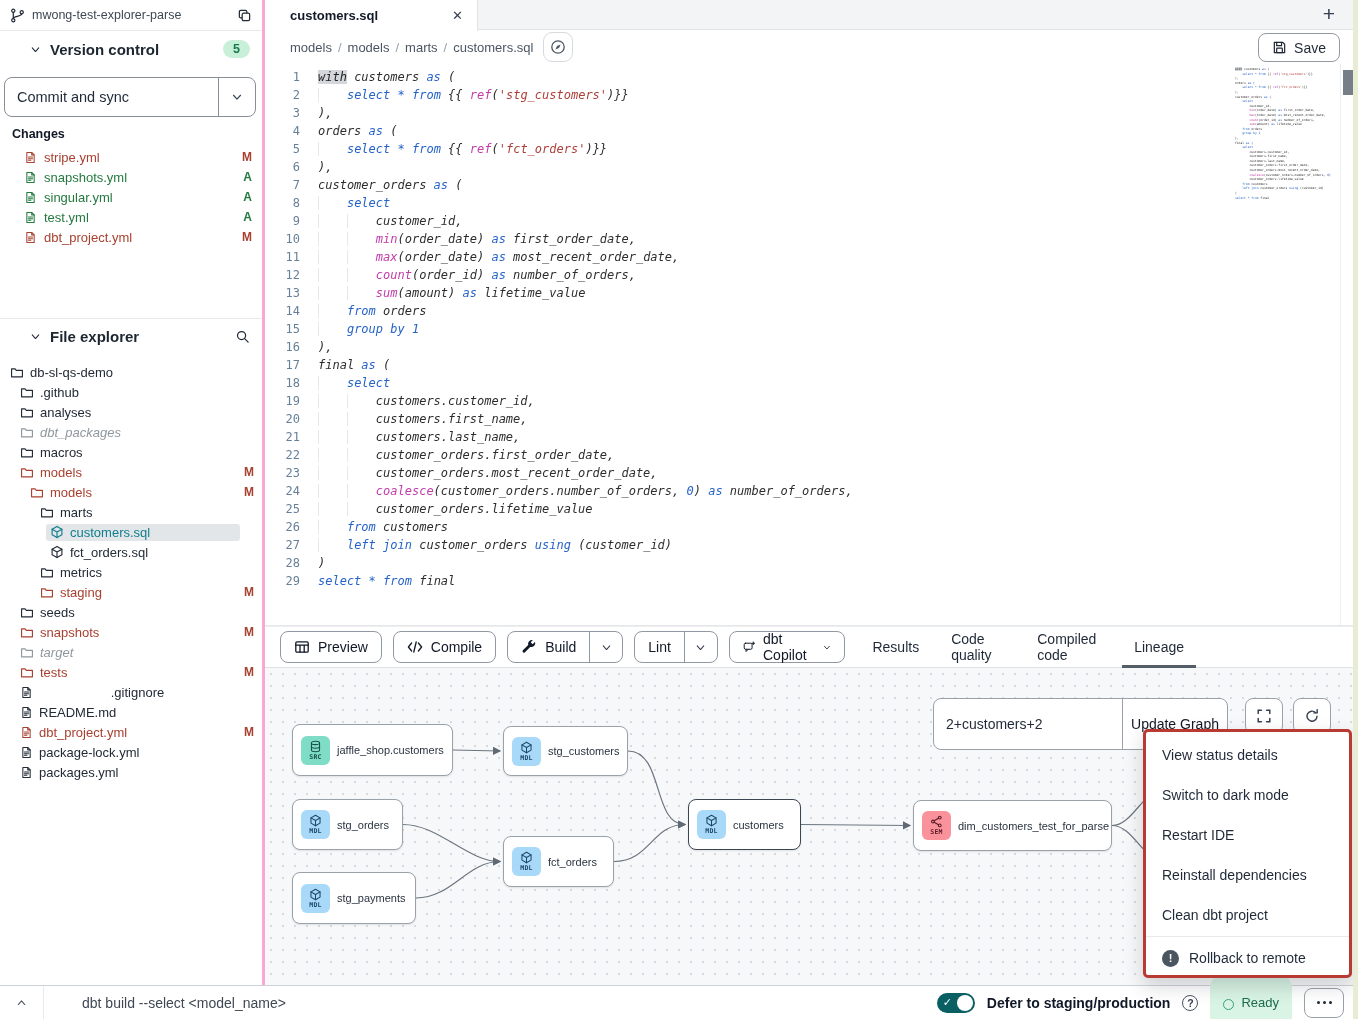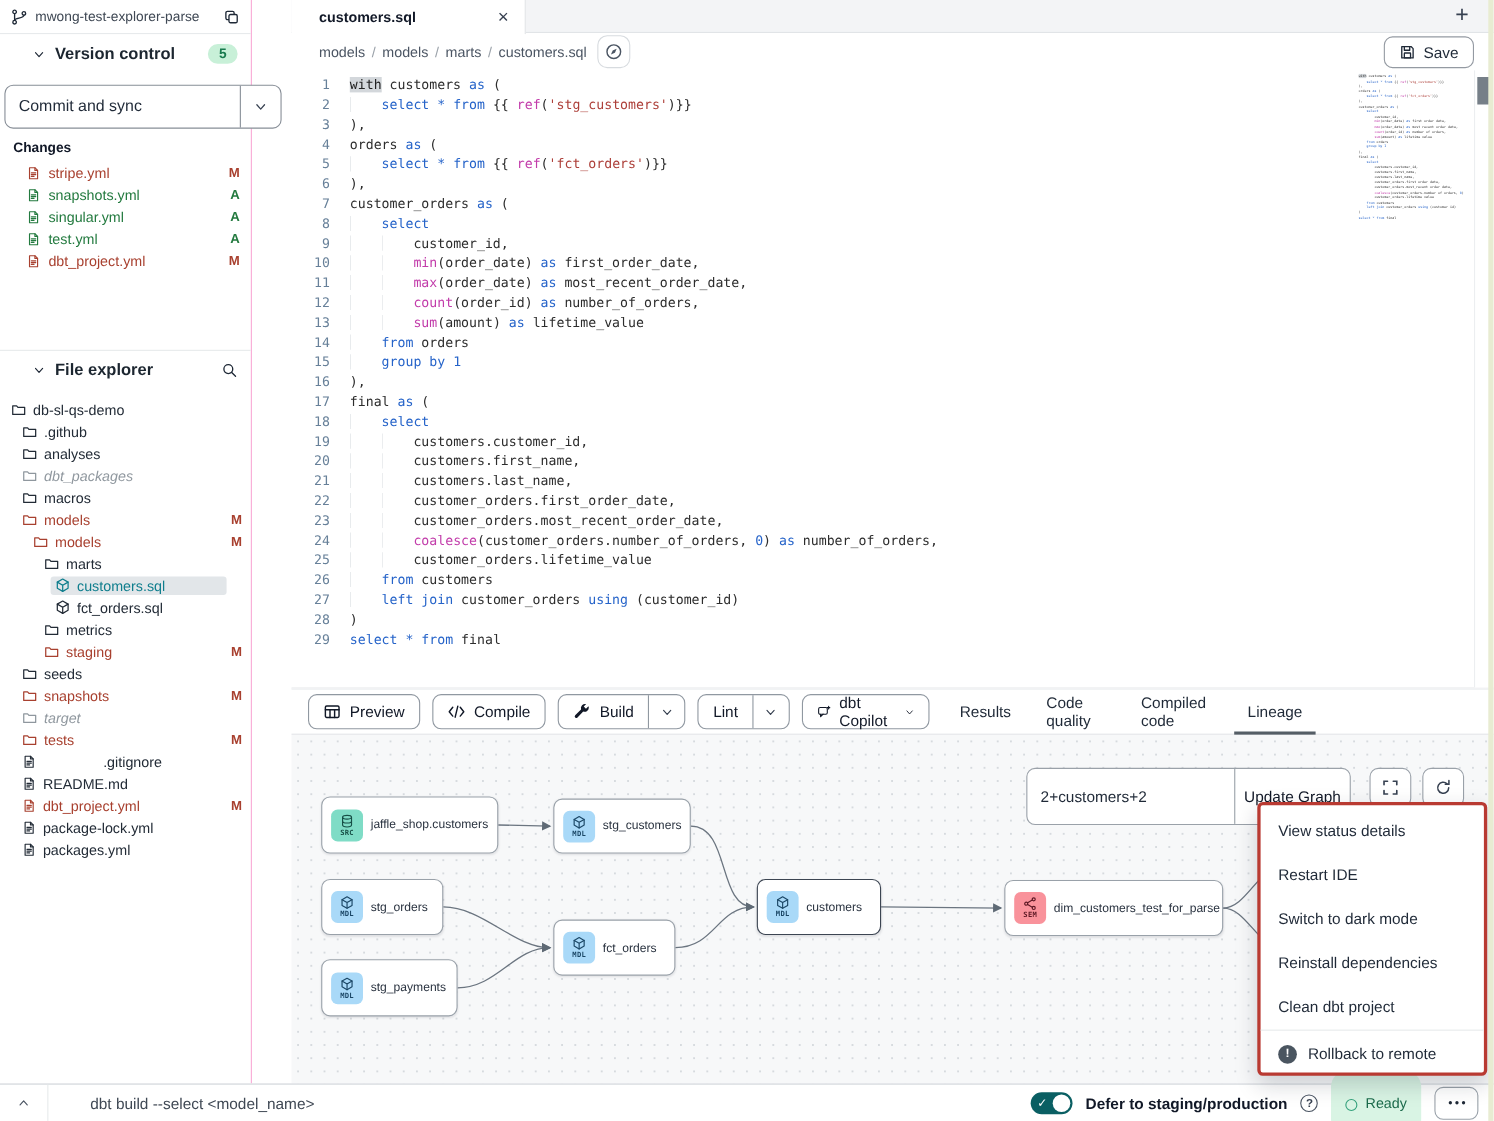--- a/index.html
+++ b/index.html
@@ -1,19 +1,19 @@
 <!DOCTYPE html>
 <html><head>
 <meta charset="utf-8">
 <style>
   html,body{margin:0;padding:0;background:#fff;}
   #app{position:relative;width:1358px;height:1019px;font-family:"Liberation Sans",sans-serif;color:#1f2937;overflow:hidden;background:#fff;}
   .ic{display:block;}
   
-  .sb{position:absolute;left:0;top:0;width:229px;height:985px;border-right:1px solid #f9a8d4;background:#fff;box-sizing:border-box;}
+  .sb{position:absolute;left:0;top:0;width:265px;height:985px;border-right:3px solid #f9a8d4;background:#fff;box-sizing:border-box;}
   .sb-header{height:30px;display:flex;align-items:center;gap:7px;padding:0 10px;border-bottom:1px solid #e7eaec;}
   .sb-branch{font-size:12.5px;color:#3f4854;flex:1;white-space:nowrap;}
   .sec-head{position:absolute;left:17px;right:0;display:flex;align-items:center;gap:8px;padding:0 12px;height:24px;}
   #vc-head{top:37px;} #fe-head{top:324px;}
   .sec-title{font-weight:700;font-size:15px;color:#1c2630;flex:1;}
   .badge-pill{background:#c8f0d8;color:#187a4e;font-size:12.5px;font-weight:700;border-radius:11px;padding:2px 10px;}
   .commit-btn{position:absolute;top:77px;left:4px;width:252px;height:40px;border:1px solid #878e97;border-radius:8px;background:#fff;display:flex;align-items:stretch;box-sizing:border-box;}
   .commit-main{flex:1;display:flex;align-items:center;padding-left:12px;font-size:14.5px;color:#1f2937;}
   .commit-caret{width:36px;border-left:1px solid #878e97;display:flex;align-items:center;justify-content:center;color:#374151;}
   .changes-label{position:absolute;top:127px;left:12px;font-size:12.5px;font-weight:700;color:#111827;}
@@ -39,21 +39,21 @@
   .tab-plus{position:absolute;right:16px;top:1px;width:26px;height:26px;display:flex;align-items:center;justify-content:center;font-size:21px;color:#374151;}
   .crumb-row{position:absolute;top:30px;left:0;right:0;height:34px;background:#fff;display:flex;align-items:center;padding-left:25px;gap:10px;box-sizing:border-box;}
   #breadcrumb{font-size:13px;color:#4b5563;display:flex;gap:6px;}
   .crumb-sep{color:#9aa1a9;}
   .compass-btn{width:30px;height:30px;border:1px solid #d7dbdf;border-radius:9px;display:flex;align-items:center;justify-content:center;color:#4b5563;background:#fff;box-sizing:border-box;}
   .save-btn{position:absolute;right:18px;top:3px;height:29px;padding:0 13px;border:1px solid #949aa2;border-radius:8px;background:#fff;display:flex;align-items:center;gap:7px;font-size:14px;color:#1f2937;box-sizing:border-box;}
   .editor{position:absolute;top:64px;left:0;right:0;height:562px;background:#fff;border-bottom:1px solid #e5e8ea;box-sizing:border-box;}
   #code-lines{position:absolute;top:4px;left:0;right:120px;font-family:"DejaVu Sans Mono",monospace;font-size:12px;}
   .cl{display:flex;height:18px;line-height:18px;white-space:pre;}
   .ln{flex:0 0 35px;text-align:right;color:#678099;}
-  .ct{padding-left:18px;}
+  .ct{padding-left:18px;font-style:italic;}
   .tk-k{color:#2563c9}.tk-f{color:#c23caa}.tk-s{color:#ad3f39}.tk-n{color:#2563c9}.tk-t{color:#2d2d2d}
   .tk-hl{background:#d3d7db;color:#222;}
   .ind{box-shadow:inset 1px 0 0 #e6e9ec;}
   #minimap{position:absolute;left:970px;top:3px;width:97px;height:220px;overflow:hidden;}
   #minimap-pre{font-family:"DejaVu Sans Mono",monospace;font-size:3px;line-height:4.6px;white-space:pre;}
   .editor-scroll{position:absolute;right:0;top:0;bottom:0;width:17px;border-left:1px solid #eceef0;background:#fff;}
   .editor-thumb{position:absolute;left:2px;right:2px;top:6px;height:25px;background:#767f88;}
   .toolbar{position:absolute;top:626px;left:0;right:0;height:42px;background:#fff;border-top:1px solid #eceef0;border-bottom:1px solid #dfe2e5;display:flex;align-items:center;padding-left:15px;gap:11px;box-sizing:border-box;}
   .tb-btn{height:32px;border:1px solid #9098a1;border-radius:8px;background:#fff;display:flex;align-items:stretch;font-size:14px;color:#111827;box-sizing:border-box;}
   .tb-main{display:flex;align-items:center;gap:8px;padding:0 13px;}
@@ -661,22 +661,22 @@
           <svg class="ic" width="16" height="16" viewBox="0 0 16 16" stroke="currentColor" fill="none" stroke-width="1.4" stroke-linecap="round">
             <path d="M13 8.2a5 5 0 1 1-1.5-3.6"></path>
             <polyline points="13.2,1.6 13.2,4.9 9.9,4.9"></polyline>
           </svg>
         </div>
     </div>
   </main>
 
   <div class="ctx-menu" id="ctx-menu">
       <div class="ctx-item">View status details</div>
+      <div class="ctx-item">Switch to dark mode</div>
       <div class="ctx-item">Restart IDE</div>
-      <div class="ctx-item">Switch to dark mode</div>
       <div class="ctx-item">Reinstall dependencies</div>
       <div class="ctx-item">Clean dbt project</div>
       <div class="ctx-div"></div>
       <div class="ctx-danger">
         <span class="alert-ic">!</span>
         <span>Rollback to remote</span>
       </div>
     </div>
 
   <div class="statusbar">

